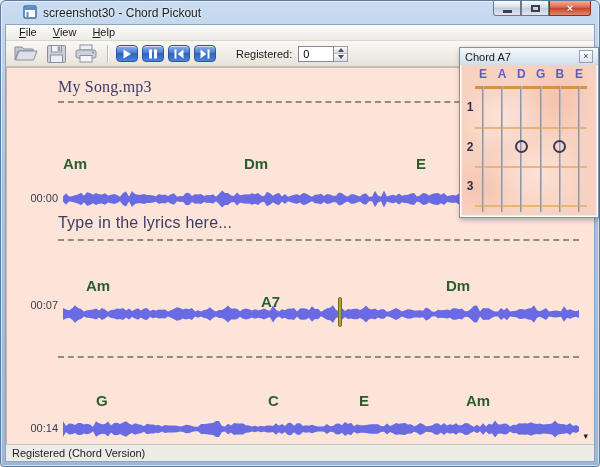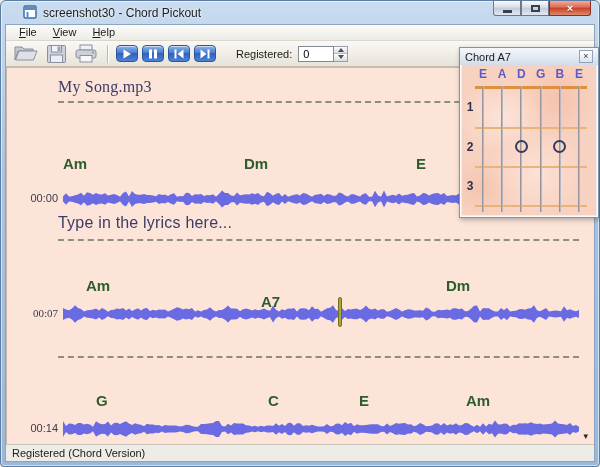--- a/index.html
+++ b/index.html
@@ -160,21 +160,21 @@
         <div class="chord" style="left: 410px; top: 88px;">E</div>
         <div class="timestamp" style="top: 125px;">00:00</div>
         <svg width="516" height="22" class="waveform" style="top: 121px;">
           <path d="M0,8.5 L3,5.2 L6,8.6 L9,8.2 L12,7.2 L15,6.6 L18,4.8 L21,7.7 L24,4.2 L27,5.0 L30,6.8 L33,5.1 L36,6.2 L39,6.6 L42,5.3 L45,7.5 L48,6.7 L51,6.1 L54,7.0 L57,8.7 L60,5.1 L63,3.4 L66,8.4 L69,3.0 L72,5.9 L75,6.7 L78,6.7 L81,5.9 L84,6.9 L87,7.0 L90,7.6 L93,8.2 L96,5.9 L99,7.0 L102,6.5 L105,8.0 L108,6.3 L111,5.2 L114,8.7 L117,7.9 L120,8.3 L123,4.8 L126,4.9 L129,8.0 L132,6.3 L135,6.6 L138,5.9 L141,7.9 L144,7.1 L147,7.3 L150,6.2 L153,8.7 L156,6.1 L159,2.5 L162,5.1 L165,5.0 L168,7.5 L171,8.0 L174,4.5 L177,7.3 L180,6.8 L183,6.3 L186,6.6 L189,5.3 L192,6.3 L195,4.9 L198,7.4 L201,8.3 L204,3.8 L207,5.3 L210,7.8 L213,5.7 L216,4.9 L219,8.4 L222,6.1 L225,8.8 L228,7.8 L231,6.8 L234,6.3 L237,7.5 L240,4.9 L243,5.6 L246,7.2 L249,8.8 L252,6.8 L255,6.4 L258,5.7 L261,8.1 L264,6.0 L267,6.5 L270,7.7 L273,7.8 L276,4.5 L279,5.2 L282,7.5 L285,8.5 L288,6.3 L291,6.3 L294,7.5 L297,8.4 L300,6.1 L303,5.2 L306,8.7 L309,8.8 L312,2.8 L315,7.4 L318,8.7 L321,2.5 L324,8.5 L327,7.6 L330,6.7 L333,7.8 L336,5.5 L339,7.8 L342,7.1 L345,6.8 L348,5.6 L351,4.9 L354,8.5 L357,7.5 L360,5.0 L363,5.4 L366,7.5 L369,5.9 L372,5.2 L375,4.9 L378,6.8 L381,4.9 L384,8.1 L387,7.4 L390,7.0 L393,7.5 L396,5.5 L399,7.8 L402,4.9 L405,5.7 L408,7.2 L411,7.2 L414,7.3 L417,8.4 L420,5.4 L423,5.8 L426,7.0 L429,4.2 L432,8.6 L435,7.0 L438,2.5 L441,6.3 L444,5.1 L447,6.4 L450,5.0 L453,3.4 L456,6.7 L459,8.4 L462,7.1 L465,5.0 L468,3.0 L471,8.7 L474,8.4 L477,6.6 L480,7.0 L483,7.9 L486,5.3 L489,8.4 L492,7.2 L495,6.4 L498,5.4 L501,7.2 L504,2.7 L507,6.8 L510,5.4 L513,7.5 L516,8.7 L516,13.3 L513,14.5 L510,16.6 L507,15.2 L504,19.3 L501,14.8 L498,16.6 L495,15.6 L492,14.8 L489,13.6 L486,16.7 L483,14.1 L480,15.0 L477,15.4 L474,13.6 L471,13.3 L468,19.0 L465,17.0 L462,14.9 L459,13.6 L456,15.3 L453,18.6 L450,17.0 L447,15.6 L444,16.9 L441,15.7 L438,19.5 L435,15.0 L432,13.4 L429,17.8 L426,15.0 L423,16.2 L420,16.6 L417,13.6 L414,14.7 L411,14.8 L408,14.8 L405,16.3 L402,17.1 L399,14.2 L396,16.5 L393,14.5 L390,15.0 L387,14.6 L384,13.9 L381,17.1 L378,15.2 L375,17.1 L372,16.8 L369,16.1 L366,14.5 L363,16.6 L360,17.0 L357,14.5 L354,13.5 L351,17.1 L348,16.4 L345,15.2 L342,14.9 L339,14.2 L336,16.5 L333,14.2 L330,15.3 L327,14.4 L324,13.5 L321,19.5 L318,13.3 L315,14.6 L312,19.2 L309,13.2 L306,13.3 L303,16.8 L300,15.9 L297,13.6 L294,14.5 L291,15.7 L288,15.7 L285,13.5 L282,14.5 L279,16.8 L276,17.5 L273,14.2 L270,14.3 L267,15.5 L264,16.0 L261,13.9 L258,16.3 L255,15.6 L252,15.2 L249,13.2 L246,14.8 L243,16.4 L240,17.1 L237,14.5 L234,15.7 L231,15.2 L228,14.2 L225,13.2 L222,15.9 L219,13.6 L216,17.1 L213,16.3 L210,14.2 L207,16.7 L204,18.2 L201,13.7 L198,14.6 L195,17.1 L192,15.7 L189,16.7 L186,15.4 L183,15.7 L180,15.2 L177,14.7 L174,17.5 L171,14.0 L168,14.5 L165,17.0 L162,16.9 L159,19.5 L156,15.9 L153,13.3 L150,15.8 L147,14.7 L144,14.9 L141,14.1 L138,16.1 L135,15.4 L132,15.7 L129,14.0 L126,17.1 L123,17.2 L120,13.7 L117,14.1 L114,13.3 L111,16.8 L108,15.7 L105,14.0 L102,15.5 L99,15.0 L96,16.1 L93,13.8 L90,14.4 L87,15.0 L84,15.1 L81,16.1 L78,15.3 L75,15.3 L72,16.1 L69,19.0 L66,13.6 L63,18.6 L60,16.9 L57,13.3 L54,15.0 L51,15.9 L48,15.3 L45,14.5 L42,16.7 L39,15.4 L36,15.8 L33,16.9 L30,15.2 L27,17.0 L24,17.8 L21,14.3 L18,17.2 L15,15.4 L12,14.8 L9,13.8 L6,13.4 L3,16.8 L0,13.5 Z" fill="#6a6ae2"></path>
         </svg>
         <div class="lyric" style="top: 147px;">Type in the lyrics here...</div>
         <div class="dash-line" style="top: 172px;"></div>
         <div class="chord" style="left: 80px; top: 210px;">Am</div>
         <div class="chord" style="left: 255px; top: 226px;">A7</div>
         <div class="chord" style="left: 440px; top: 210px;">Dm</div>
-        <div class="timestamp" style="top: 240px; font-family: Liberation Serif, serif;">00:07</div>
+        <div class="timestamp" style="top: 232px;">00:07</div>
         <svg width="516" height="22" class="waveform" style="top: 236px;">
           <path d="M0,4.9 L3,6.5 L6,7.2 L9,5.6 L12,2.3 L15,5.0 L18,6.1 L21,8.5 L24,7.3 L27,6.9 L30,6.4 L33,5.4 L36,7.6 L39,5.0 L42,6.6 L45,8.8 L48,6.9 L51,6.7 L54,5.6 L57,6.0 L60,5.0 L63,7.6 L66,5.6 L69,7.9 L72,6.6 L75,5.3 L78,7.5 L81,5.6 L84,5.1 L87,8.1 L90,6.8 L93,7.5 L96,6.5 L99,6.8 L102,6.6 L105,8.5 L108,7.3 L111,5.8 L114,4.2 L117,5.1 L120,6.6 L123,5.4 L126,6.3 L129,5.1 L132,8.4 L135,7.2 L138,8.6 L141,6.9 L144,6.6 L147,4.3 L150,6.9 L153,8.4 L156,6.9 L159,7.1 L162,5.3 L165,2.4 L168,5.5 L171,5.5 L174,5.8 L177,8.3 L180,6.3 L183,5.4 L186,6.3 L189,7.6 L192,6.3 L195,7.2 L198,6.8 L201,5.5 L204,6.9 L207,7.8 L210,2.4 L213,6.8 L216,8.4 L219,6.2 L222,7.3 L225,5.5 L228,5.7 L231,5.1 L234,8.5 L237,5.5 L240,5.3 L243,5.4 L246,7.2 L249,3.2 L252,6.1 L255,5.8 L258,8.7 L261,7.0 L264,5.3 L267,4.8 L270,2.3 L273,6.9 L276,8.0 L279,5.3 L282,7.9 L285,6.1 L288,6.6 L291,5.7 L294,5.7 L297,7.1 L300,5.5 L303,2.6 L306,5.8 L309,6.5 L312,5.4 L315,7.6 L318,6.3 L321,6.2 L324,8.8 L327,8.0 L330,6.5 L333,5.0 L336,6.4 L339,8.5 L342,7.3 L345,6.2 L348,6.6 L351,7.4 L354,7.4 L357,7.2 L360,7.8 L363,4.6 L366,5.7 L369,8.5 L372,8.7 L375,6.7 L378,7.3 L381,6.9 L384,6.5 L387,7.3 L390,5.2 L393,5.2 L396,6.3 L399,5.5 L402,8.2 L405,8.0 L408,5.8 L411,2.8 L414,2.6 L417,8.4 L420,4.9 L423,5.2 L426,5.2 L429,7.3 L432,8.4 L435,8.6 L438,5.1 L441,7.3 L444,4.8 L447,8.5 L450,7.9 L453,7.8 L456,6.3 L459,5.9 L462,6.8 L465,5.4 L468,5.2 L471,2.2 L474,7.3 L477,8.3 L480,6.8 L483,5.0 L486,8.5 L489,8.0 L492,7.6 L495,7.7 L498,8.3 L501,3.2 L504,7.3 L507,6.3 L510,7.6 L513,8.2 L516,6.9 L516,15.1 L513,13.8 L510,14.4 L507,15.7 L504,14.7 L501,18.8 L498,13.7 L495,14.3 L492,14.4 L489,14.0 L486,13.5 L483,17.0 L480,15.2 L477,13.7 L474,14.7 L471,19.8 L468,16.8 L465,16.6 L462,15.2 L459,16.1 L456,15.7 L453,14.2 L450,14.1 L447,13.5 L444,17.2 L441,14.7 L438,16.9 L435,13.4 L432,13.6 L429,14.7 L426,16.8 L423,16.8 L420,17.1 L417,13.6 L414,19.4 L411,19.2 L408,16.2 L405,14.0 L402,13.8 L399,16.5 L396,15.7 L393,16.8 L390,16.8 L387,14.7 L384,15.5 L381,15.1 L378,14.7 L375,15.3 L372,13.3 L369,13.5 L366,16.3 L363,17.4 L360,14.2 L357,14.8 L354,14.6 L351,14.6 L348,15.4 L345,15.8 L342,14.7 L339,13.5 L336,15.6 L333,17.0 L330,15.5 L327,14.0 L324,13.2 L321,15.8 L318,15.7 L315,14.4 L312,16.6 L309,15.5 L306,16.2 L303,19.4 L300,16.5 L297,14.9 L294,16.3 L291,16.3 L288,15.4 L285,15.9 L282,14.1 L279,16.7 L276,14.0 L273,15.1 L270,19.7 L267,17.2 L264,16.7 L261,15.0 L258,13.3 L255,16.2 L252,15.9 L249,18.8 L246,14.8 L243,16.6 L240,16.7 L237,16.5 L234,13.5 L231,16.9 L228,16.3 L225,16.5 L222,14.7 L219,15.8 L216,13.6 L213,15.2 L210,19.6 L207,14.2 L204,15.1 L201,16.5 L198,15.2 L195,14.8 L192,15.7 L189,14.4 L186,15.7 L183,16.6 L180,15.7 L177,13.7 L174,16.2 L171,16.5 L168,16.5 L165,19.6 L162,16.7 L159,14.9 L156,15.1 L153,13.6 L150,15.1 L147,17.7 L144,15.4 L141,15.1 L138,13.4 L135,14.8 L132,13.6 L129,16.9 L126,15.7 L123,16.6 L120,15.4 L117,16.9 L114,17.8 L111,16.2 L108,14.7 L105,13.5 L102,15.4 L99,15.2 L96,15.5 L93,14.5 L90,15.2 L87,13.9 L84,16.9 L81,16.4 L78,14.5 L75,16.7 L72,15.4 L69,14.1 L66,16.4 L63,14.4 L60,17.0 L57,16.0 L54,16.4 L51,15.3 L48,15.1 L45,13.2 L42,15.4 L39,17.0 L36,14.4 L33,16.6 L30,15.6 L27,15.1 L24,14.7 L21,13.5 L18,15.9 L15,17.0 L12,19.7 L9,16.4 L6,14.8 L3,15.5 L0,17.1 Z" fill="#6a6ae2"></path>
         </svg>
         <div class="playhead" style="left: 332px; top: 230px;"></div>
         <div class="dash-line" style="top: 289px;"></div>
         <div class="chord" style="left: 90px; top: 325px;">G</div>
         <div class="chord" style="left: 262px; top: 325px;">C</div>
         <div class="chord" style="left: 353px; top: 325px;">E</div>
         <div class="chord" style="left: 460px; top: 325px;">Am</div>
         <div class="timestamp" style="top: 355px;">00:14</div>

